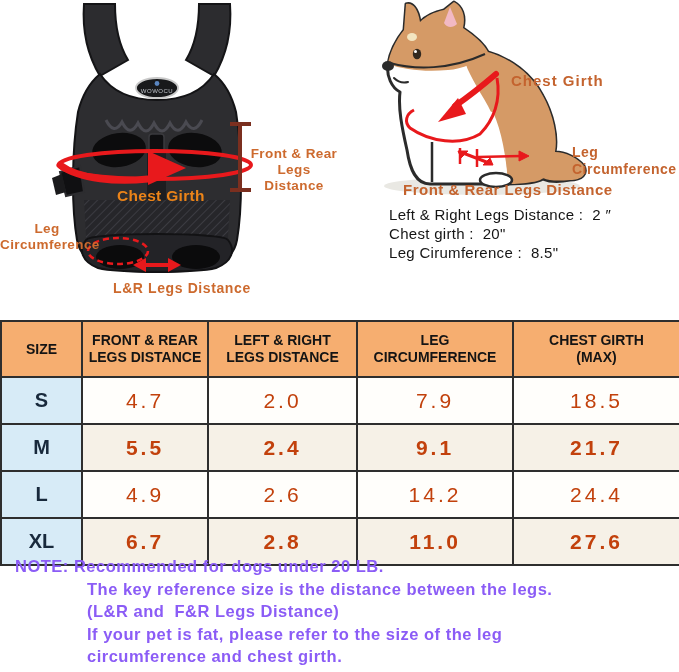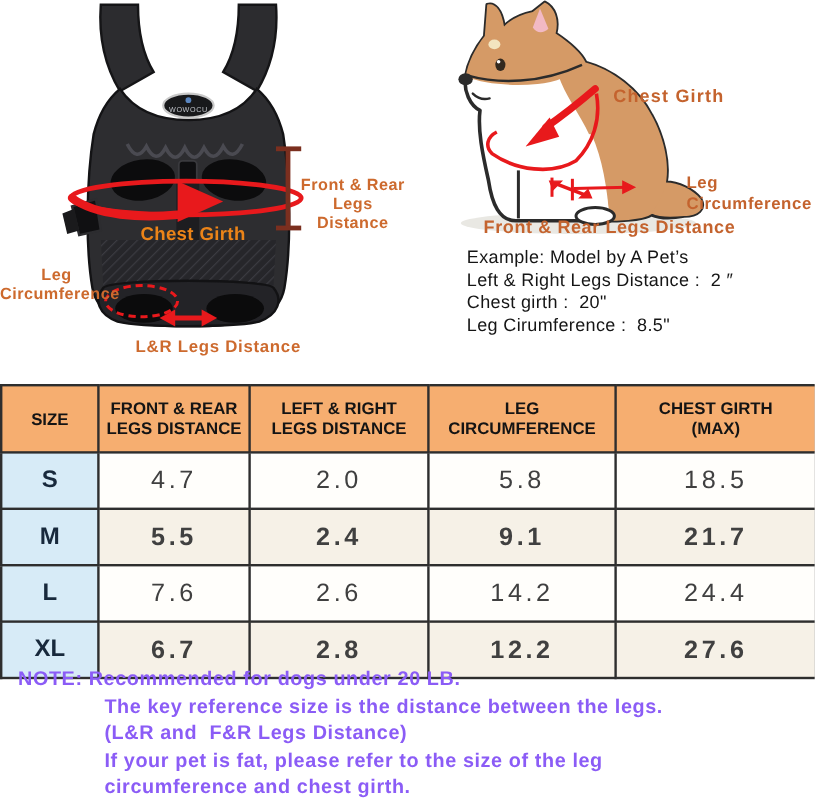--- a/index.html
+++ b/index.html
@@ -36,21 +36,21 @@
   }
   table.sizes thead th{
     background:#f6ae70;color:#141414;font-size:14px;font-weight:bold;
     line-height:1.18;height:54px;letter-spacing:0px;
   }
   table.sizes thead th span{display:block;}
   table.sizes tbody th{
     background:#d7ebf7;color:#18293c;font-size:20px;font-weight:bold;height:45px;
   }
   table.sizes td{
-    background:#fffefb;color:#404040;font-size:21px;letter-spacing:3px;font-weight:normal;
+    background:#fffefb;color:#c2410c;font-size:21px;letter-spacing:3px;font-weight:normal;
   }
   table.sizes tr.alt td{background:#f6f1e7;font-weight:bold;}
   
   .note{
     position:absolute;left:15px;top:555px;width:672px;color:#8b5cf6;
     font-weight:bold;font-size:16.5px;line-height:22.5px;letter-spacing:0.5px;
   }
   .note div{white-space:pre-wrap;}
   .note div.ind{margin-left:72px;}
 </style>
@@ -165,21 +165,20 @@
       <line x1="118" y1="157" x2="163" y2="156" stroke-width="2.5"></line>
       <path d="M169,156 L159,151 L159,161 Z"></path>
     </g>
   </svg>
 
   <div class="lbl lbl-chest-dog">Chest Girth</div>
   <div class="lbl lbl-leg-dog">Leg Circumference</div>
   <div class="lbl lbl-front-rear-dog">Front &amp; Rear Legs Distance</div>
 
   <div class="example">
-    <div>Example: Model by A Pet’s</div>
     <div>Left &amp; Right Legs Distance :  2 ″</div>
     <div>Chest girth :  20"</div>
     <div>Leg Cirumference :  8.5"</div>
   </div>
 
   <table class="sizes">
     <colgroup>
       <col style="width:81px">
         <col style="width:126px">
         <col style="width:149px">
@@ -205,42 +204,42 @@
           <span>CHEST GIRTH</span>
           <span>(MAX)</span>
         </th>
       </tr>
     </thead>
     <tbody>
       <tr>
         <th>S</th>
         <td>4.7</td>
         <td>2.0</td>
-        <td>5.8</td>
+        <td>7.9</td>
         <td>18.5</td>
       </tr>
       <tr class="alt">
         <th>M</th>
         <td>5.5</td>
         <td>2.4</td>
         <td>9.1</td>
         <td>21.7</td>
       </tr>
       <tr>
         <th>L</th>
-        <td>7.6</td>
+        <td>4.9</td>
         <td>2.6</td>
         <td>14.2</td>
         <td>24.4</td>
       </tr>
       <tr class="alt">
         <th>XL</th>
         <td>6.7</td>
         <td>2.8</td>
-        <td>12.2</td>
+        <td>11.0</td>
         <td>27.6</td>
       </tr>
     </tbody>
   </table>
 
   <div class="note">
     <div>NOTE: Recommended for dogs under 20 LB.</div>
     <div class="ind">The key reference size is the distance between the legs.</div>
     <div class="ind">(L&amp;R and  F&amp;R Legs Distance)</div>
     <div class="ind">If your pet is fat, please refer to the size of the leg</div>

